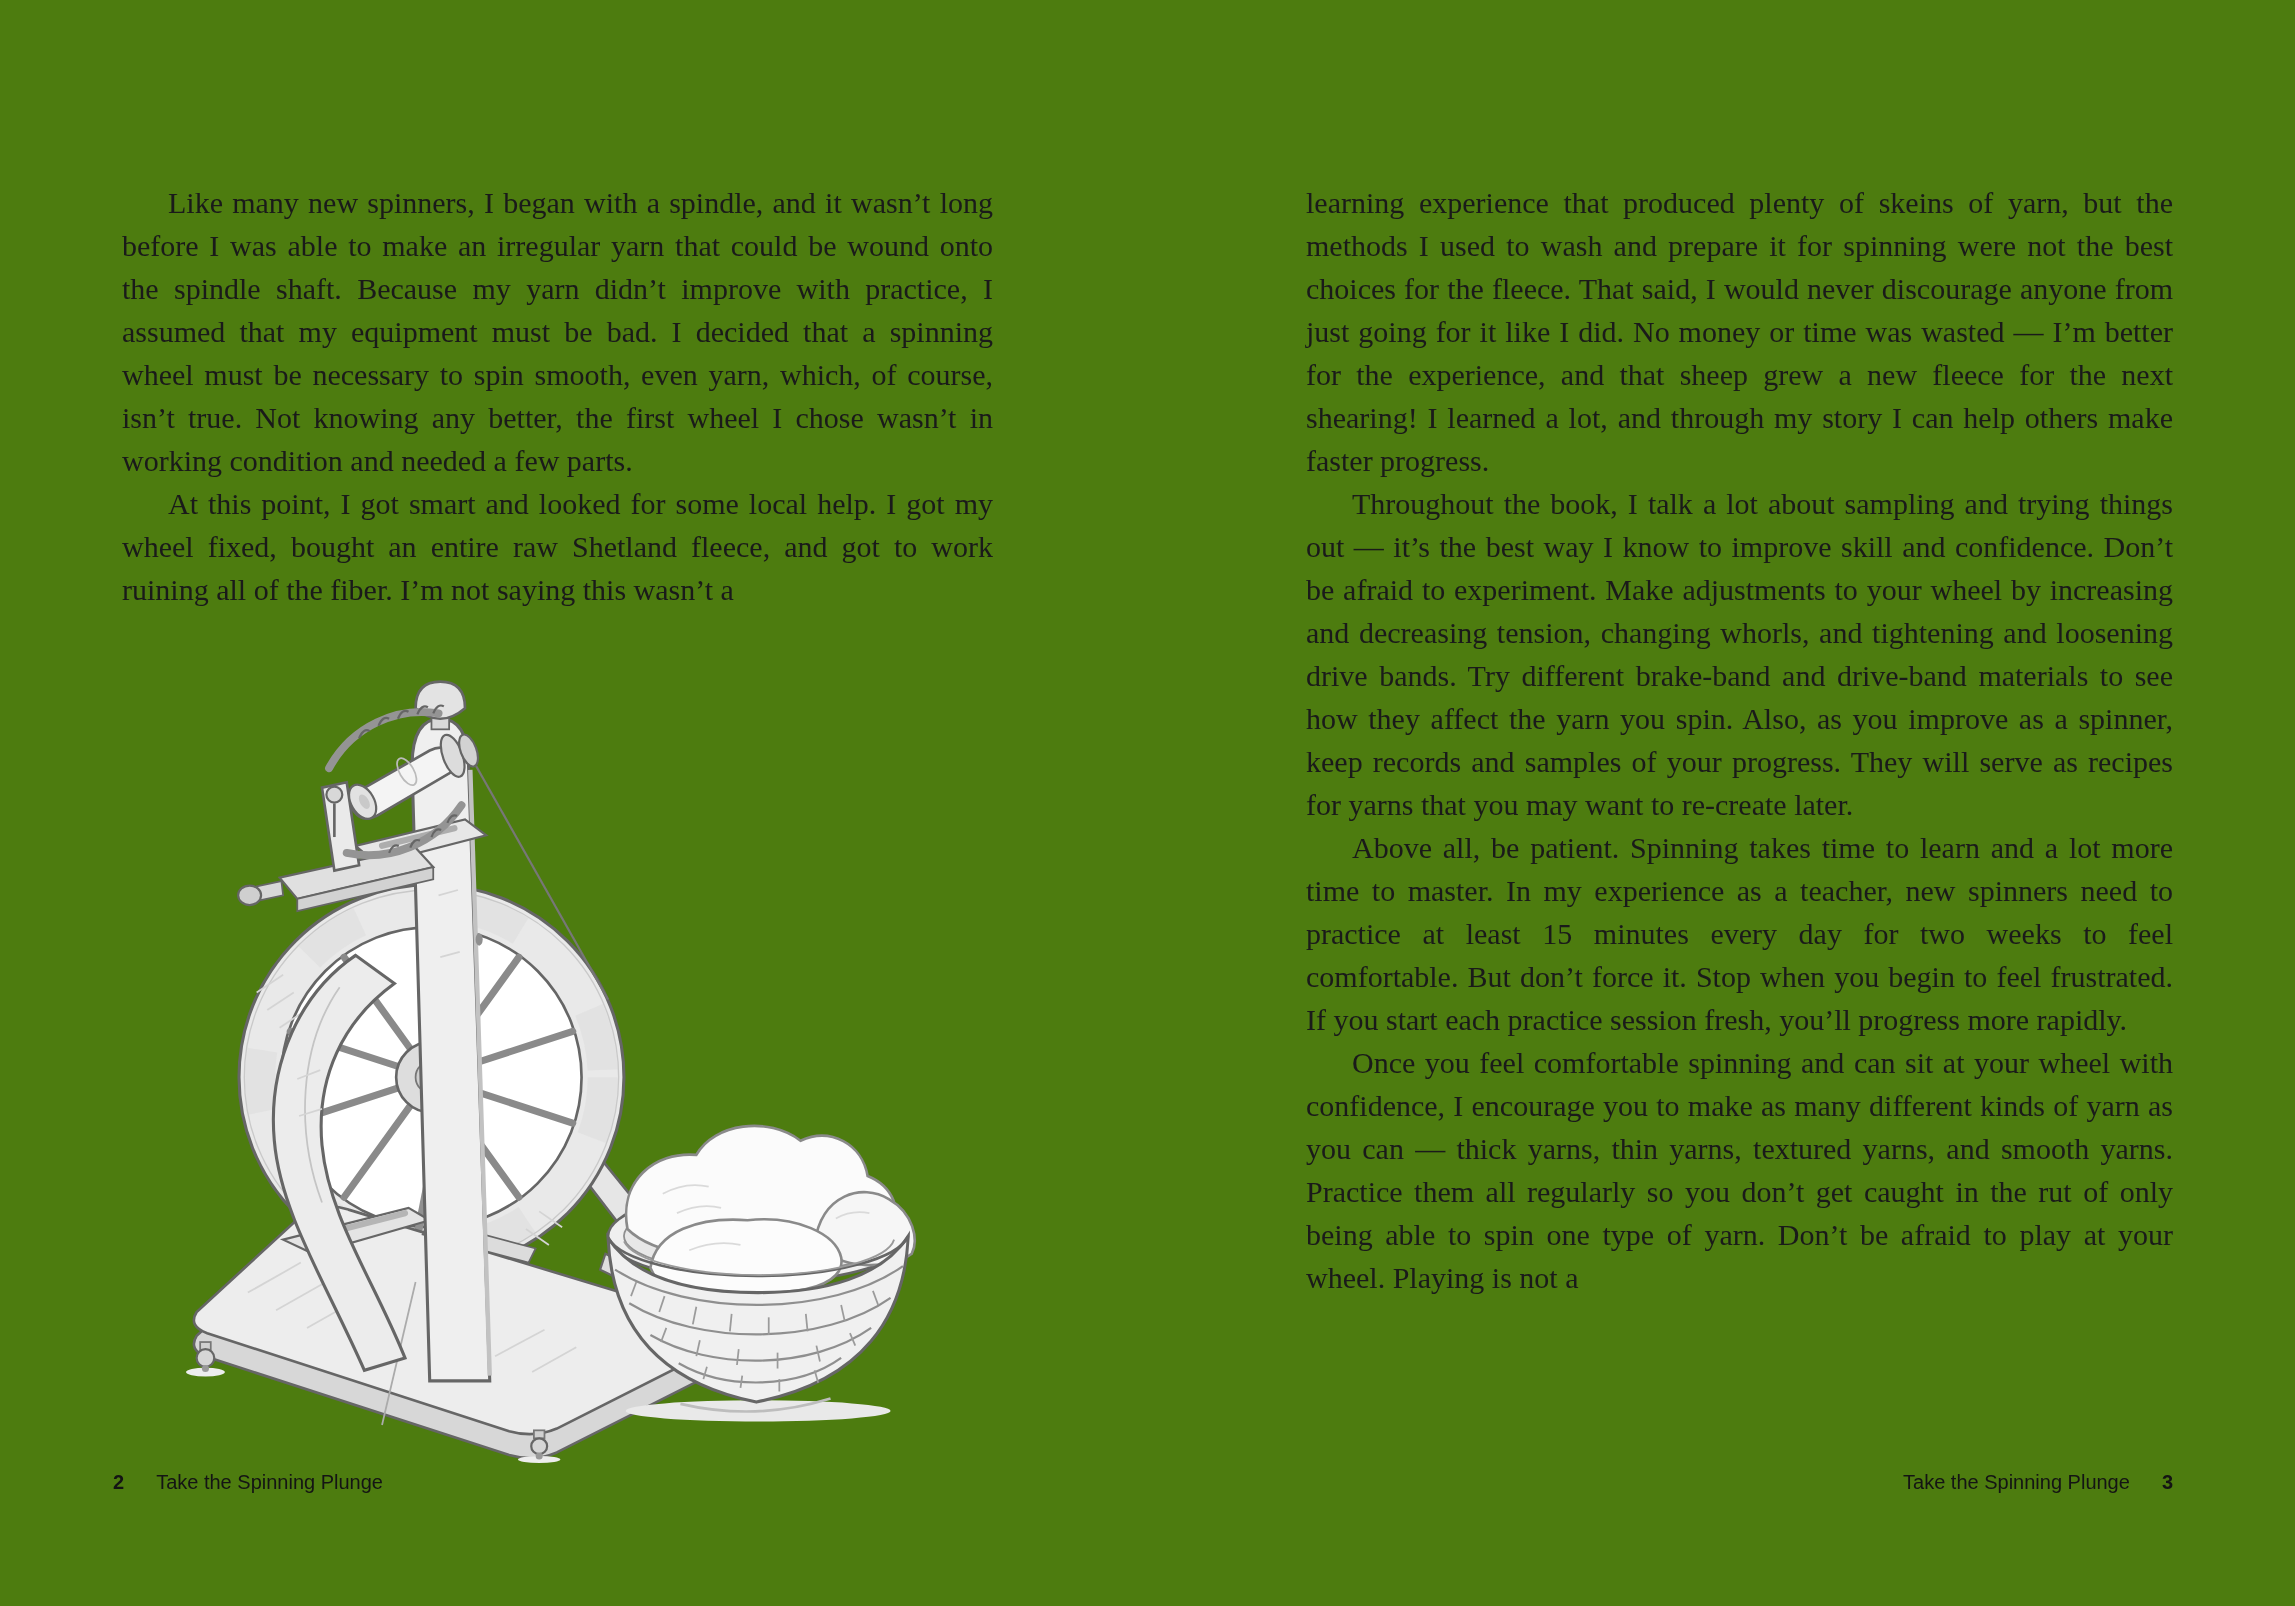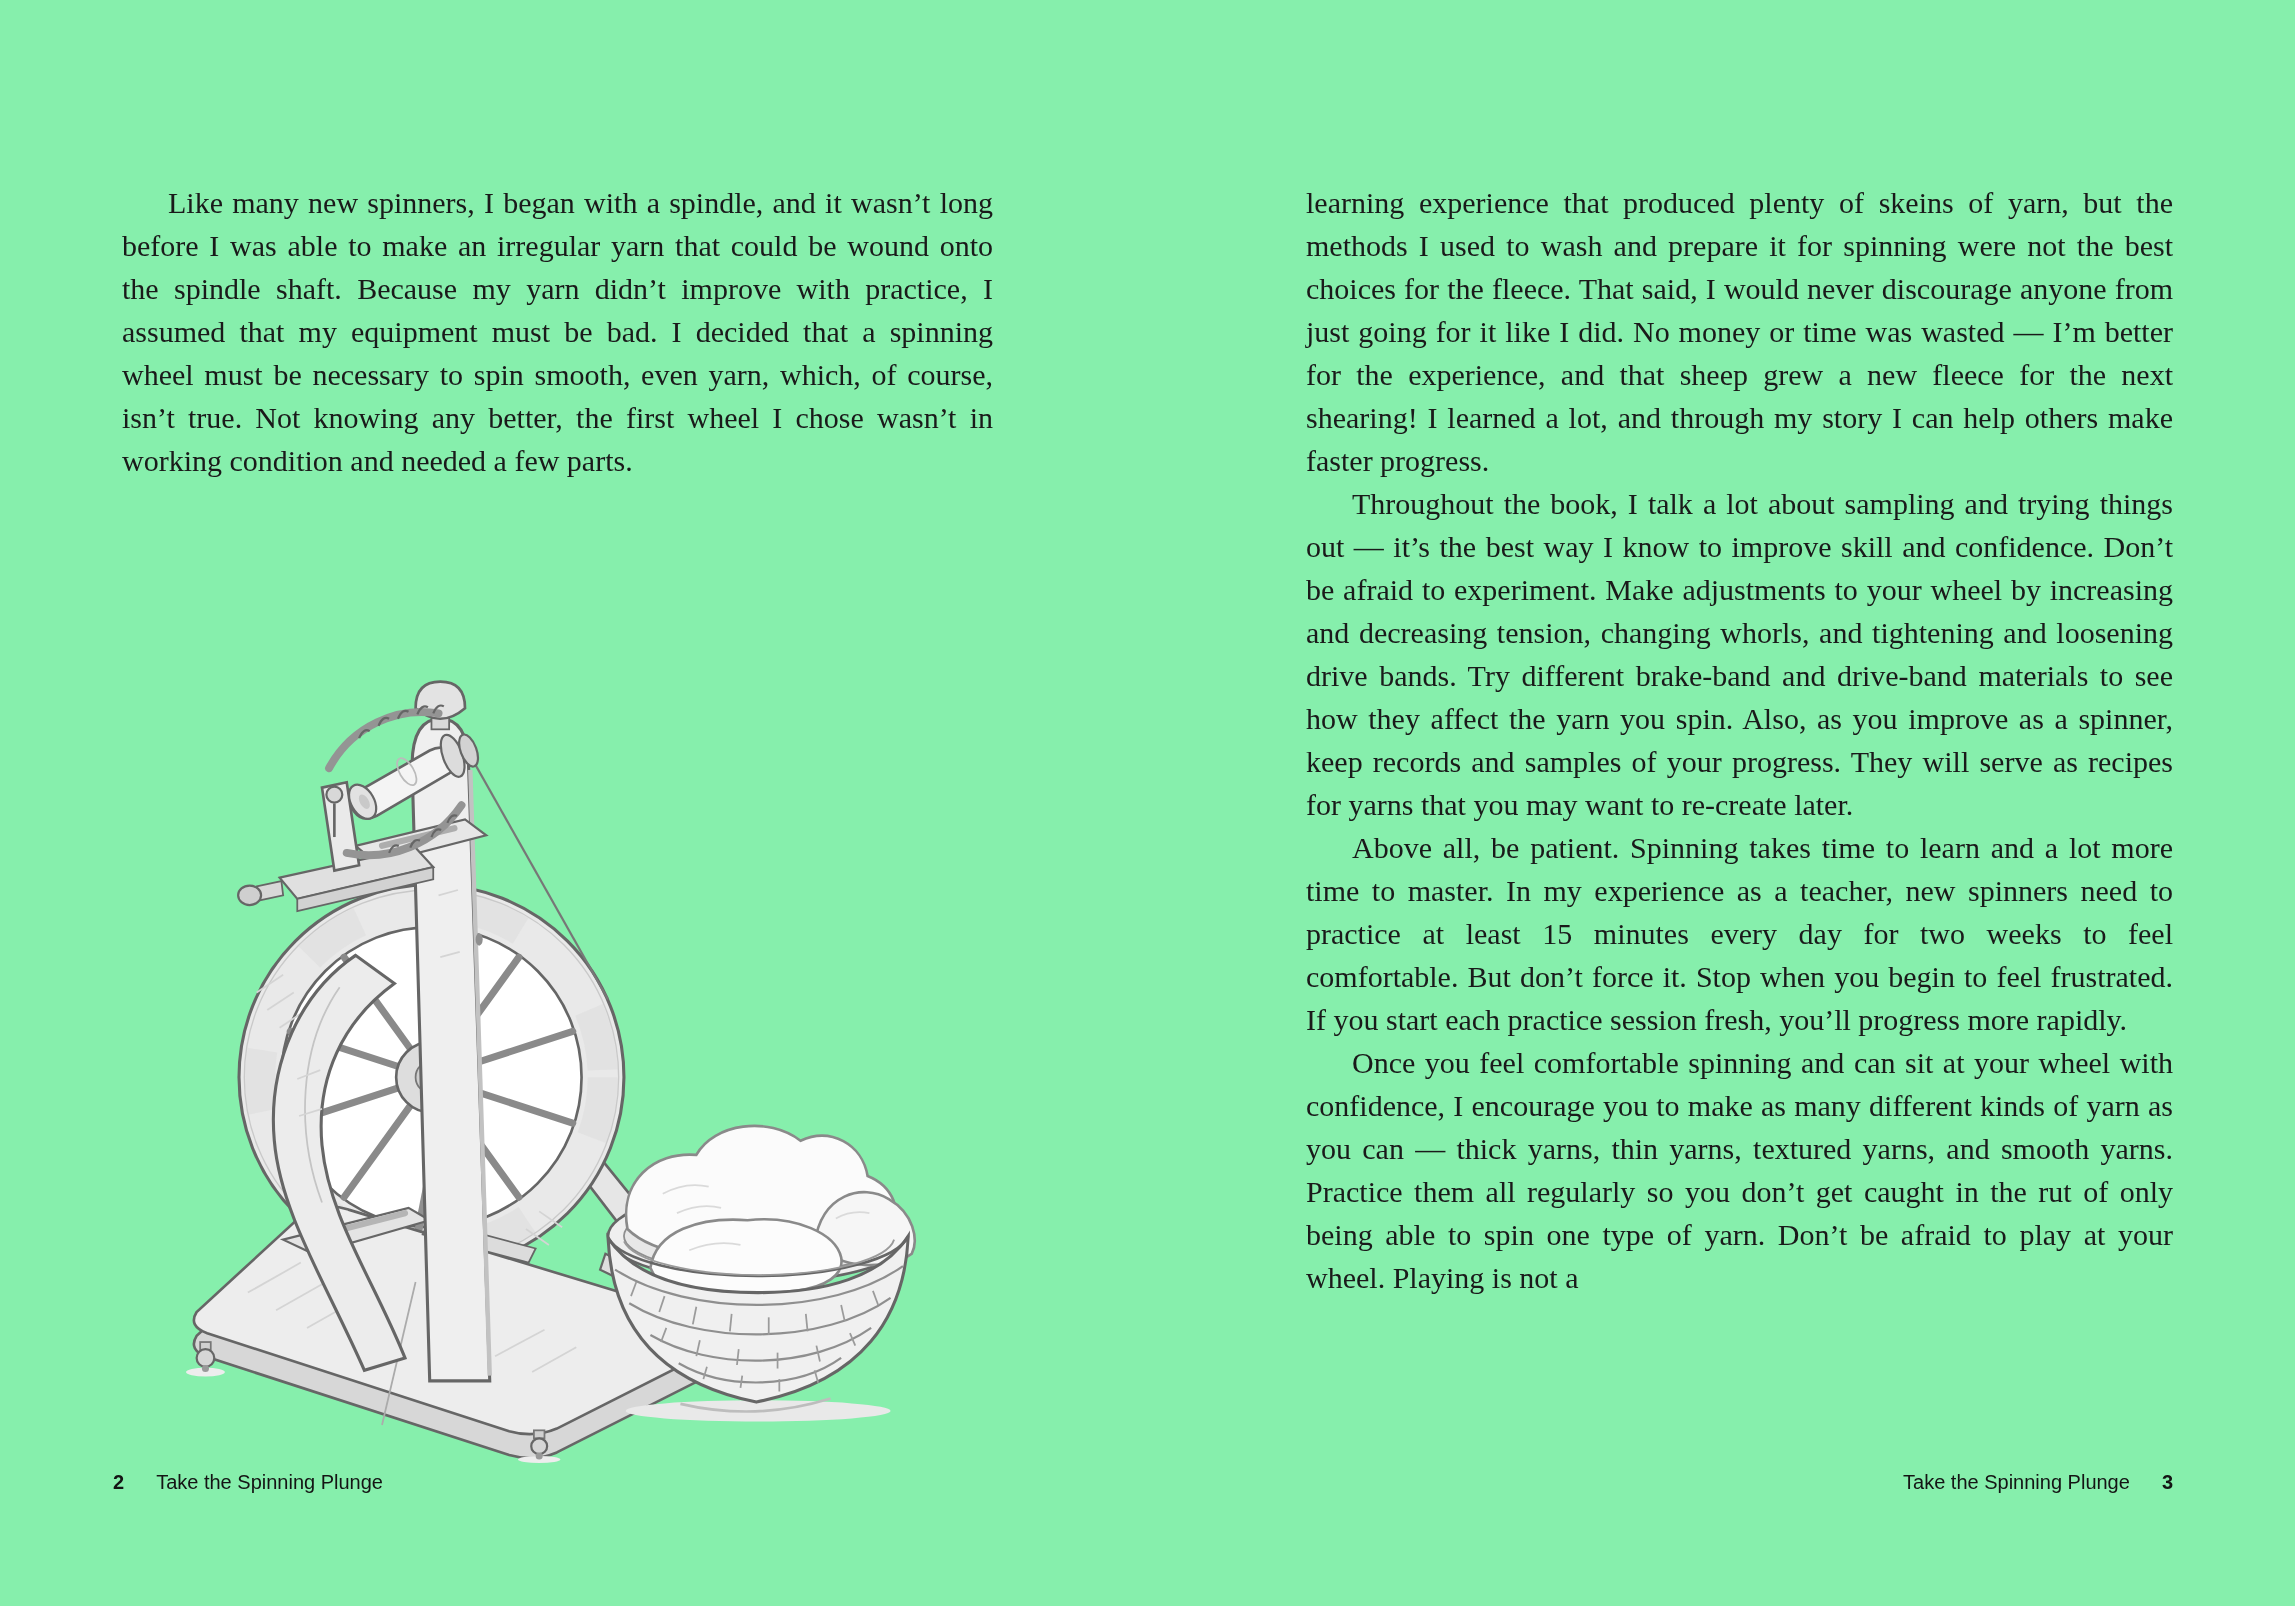--- a/index.html
+++ b/index.html
@@ -1,20 +1,20 @@
 <!DOCTYPE html>
 <html lang="en" style="font-size:14px"><head>
 <meta charset="utf-8">
 <style>
   html, body { margin: 0; padding: 0; background: #ffffff; }
   .spread {
     position: relative;
     width: 2295px;
     height: 1607px;
-    background: #86efac;
+    background: #4d7c0f;
     overflow: hidden;
     font-family: "Liberation Serif", serif;
     color: #1a1a1a;
   }
   .textcol {
     position: absolute;
     font-size: 30px;
     line-height: 43px;
     text-align: justify;
     text-justify: inter-word;
@@ -49,20 +49,21 @@
   .folio-right .pagenum { margin-left: 32px; }
 </style>
 </head>
 <body>
 
 <div class="spread">
 
   <section>
     <div class="textcol textcol-left">
       <p class="para indent">Like many new spinners, I began with a spindle, and it wasn’t long before I was able to make an irregular yarn that could be wound onto the spindle shaft. Because my yarn didn’t improve with practice, I assumed that my equipment must be bad. I decided that a spinning wheel must be necessary to spin smooth, even yarn, which, of course, isn’t true. Not knowing any better, the first wheel I chose wasn’t in working condition and needed a few parts.</p>
+      <p class="para indent">At this point, I got smart and looked for some local help. I got my wheel fixed, bought an entire raw Shetland fleece, and got to work ruining all of the fiber. I’m not saying this wasn’t a</p>
     </div>
 
     <figure class="figure" aria-label="Pencil sketch of an upright spinning wheel on a treadle base beside a woven basket holding rolls of wool fiber">
       <svg viewBox="0 0 1020 905" xmlns="http://www.w3.org/2000/svg">
 
         <g>
           <polygon points="497,552 530,548 700,758 666,772" fill="#e6e6e6" stroke="#666" stroke-width="3"></polygon>
           <polygon points="545,668 692,740 686,758 539,686" fill="#dedede" stroke="#666" stroke-width="2.5"></polygon>
         </g>
 

